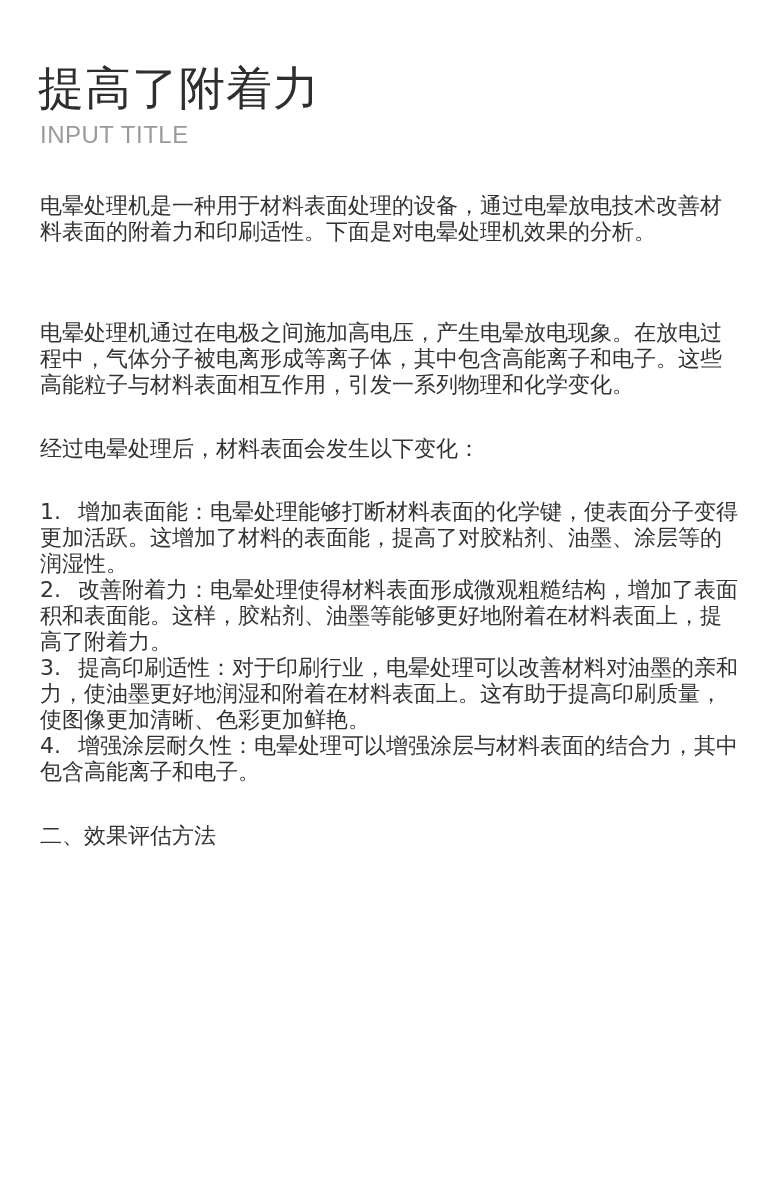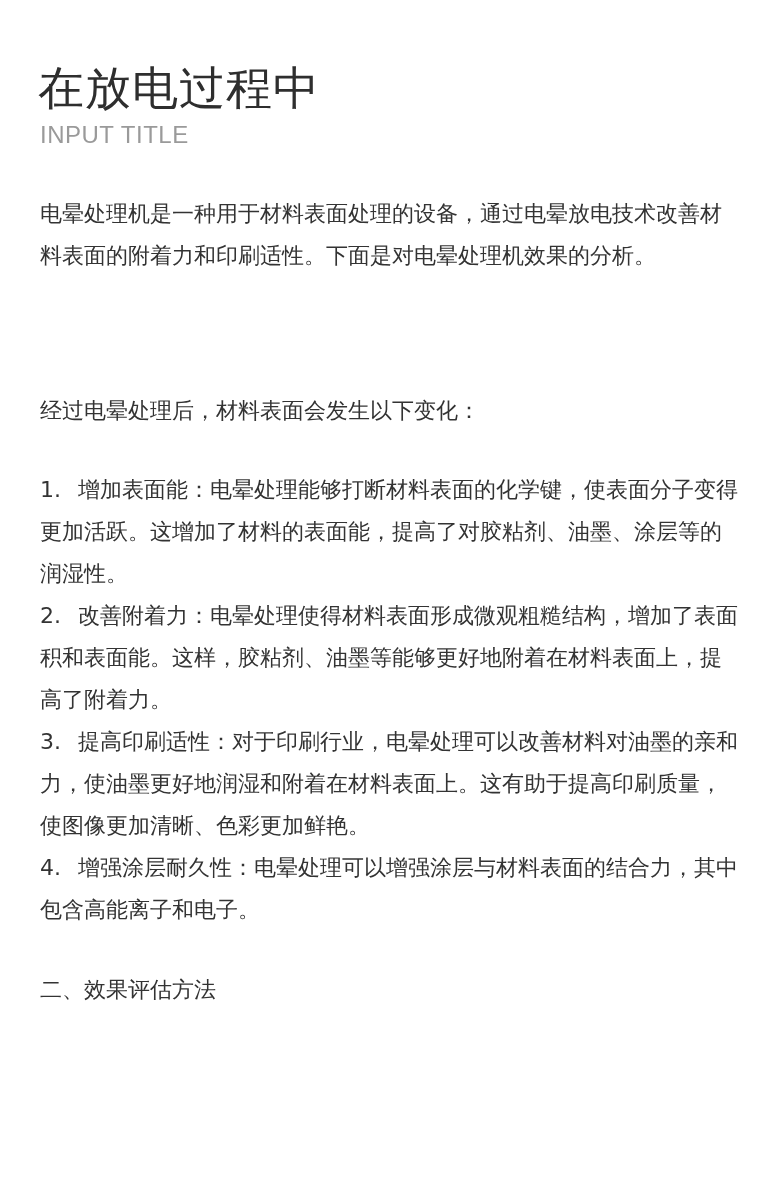--- a/index.html
+++ b/index.html
@@ -43,50 +43,51 @@
       color: #9a9a9a;
       letter-spacing: 0.5px;
       text-align: center;
     }
     .body {
       position: absolute;
       left: 40px;
       top: 193px;
       width: 700px;
       font-size: 22px;
-      line-height: 42px;
+      line-height: 26px;
       color: #333333;
     }
     .body p {
       margin: 0;
     }
     .gap {
       height: 37.5px;
     }
     .list-item {
       margin: 0;
     }
     .list-num {
       display: inline-block;
       width: 38px;
     }
   </style>
 </head>
 <body>
 
 <div class="page">
-  <h1 class="title">在放电过程中</h1>
+  <h1 class="title">提高了附着力</h1>
   <div class="subtitle">INPUT TITLE</div>
 
   <div class="body">
     <p>电晕处理机是一种用于材料表面处理的设备，通过电晕放电技术改善材料表面的附着力和印刷适性。下面是对电晕处理机效果的分析。</p>
     <div class="gap"></div>
 
     <div class="gap"></div>
 
+    <p>电晕处理机通过在电极之间施加高电压，产生电晕放电现象。在放电过程中，气体分子被电离形成等离子体，其中包含高能离子和电子。这些高能粒子与材料表面相互作用，引发一系列物理和化学变化。</p>
     <div class="gap"></div>
 
     <p>经过电晕处理后，材料表面会发生以下变化：</p>
     <div class="gap"></div>
 
     <div>
       <p class="list-item"><span class="list-num">1.</span><span>增加表面能：电晕处理能够打断材料表面的化学键，使表面分子变得更加活跃。这增加了材料的表面能，提高了对胶粘剂、油墨、涂层等的润湿性。</span></p>
       <p class="list-item"><span class="list-num">2.</span><span>改善附着力：电晕处理使得材料表面形成微观粗糙结构，增加了表面积和表面能。这样，胶粘剂、油墨等能够更好地附着在材料表面上，提高了附着力。</span></p>
       <p class="list-item"><span class="list-num">3.</span><span>提高印刷适性：对于印刷行业，电晕处理可以改善材料对油墨的亲和力，使油墨更好地润湿和附着在材料表面上。这有助于提高印刷质量，使图像更加清晰、色彩更加鲜艳。</span></p>
       <p class="list-item"><span class="list-num">4.</span><span>增强涂层耐久性：电晕处理可以增强涂层与材料表面的结合力，其中包含高能离子和电子。</span></p>

